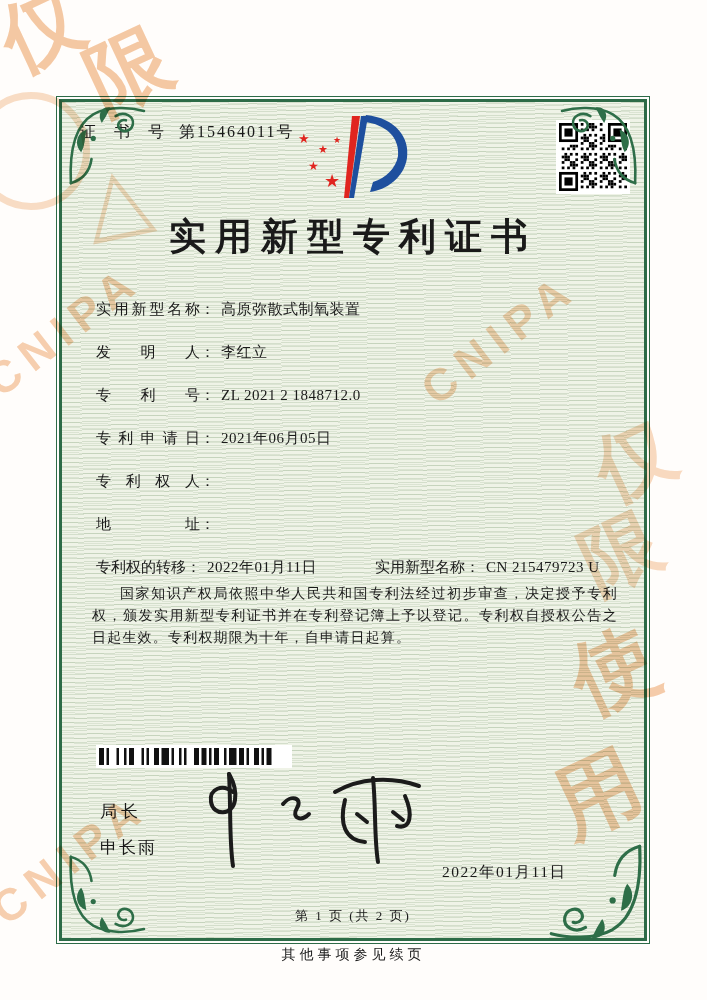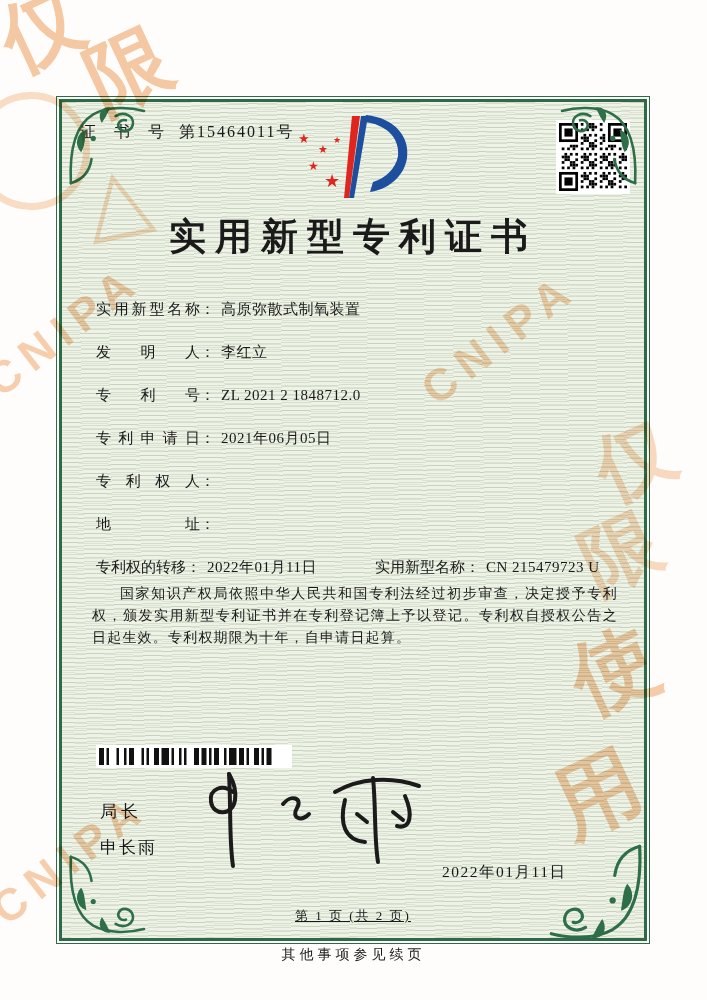--- a/index.html
+++ b/index.html
@@ -51,21 +51,21 @@
   .f-value{letter-spacing:.5px;}
   .grant-pair2{margin-left:58px;}
   .paras{position:absolute;left:30px;right:26px;top:481px;font-size:14px;line-height:22px;
          letter-spacing:1.2px;text-align:justify;}
   .paras p{margin:0;text-indent:2em;}
   .barcode{position:absolute;left:34px;top:643px;width:196px;height:23px;background:#fff;padding:3px;box-sizing:border-box;}
   .signer-title{position:absolute;left:38px;top:698px;font-size:17px;letter-spacing:4px;}
   .signer-name{position:absolute;left:38px;top:734px;font-size:17px;letter-spacing:2px;}
   .signature{position:absolute;left:125px;top:660px;width:255px;height:108px;}
   .issue-date{position:absolute;left:380px;top:760px;font-size:15.5px;letter-spacing:1.5px;}
-  .page-footer{position:absolute;left:0;right:0;top:805px;text-align:center;font-size:13px;letter-spacing:2px;text-decoration:underline;}
+  .page-footer{position:absolute;left:0;right:0;top:805px;text-align:center;font-size:13px;letter-spacing:2px;}
   .continuation{position:absolute;left:0;right:0;top:946px;text-align:center;font-size:14px;
                 letter-spacing:4px;z-index:3;}
 </style>
 </head>
 <body>
 
 <div class="page">
 
   <div class="wm-layer">
     <div class="wm wm-cjk wm-1">仅</div>

